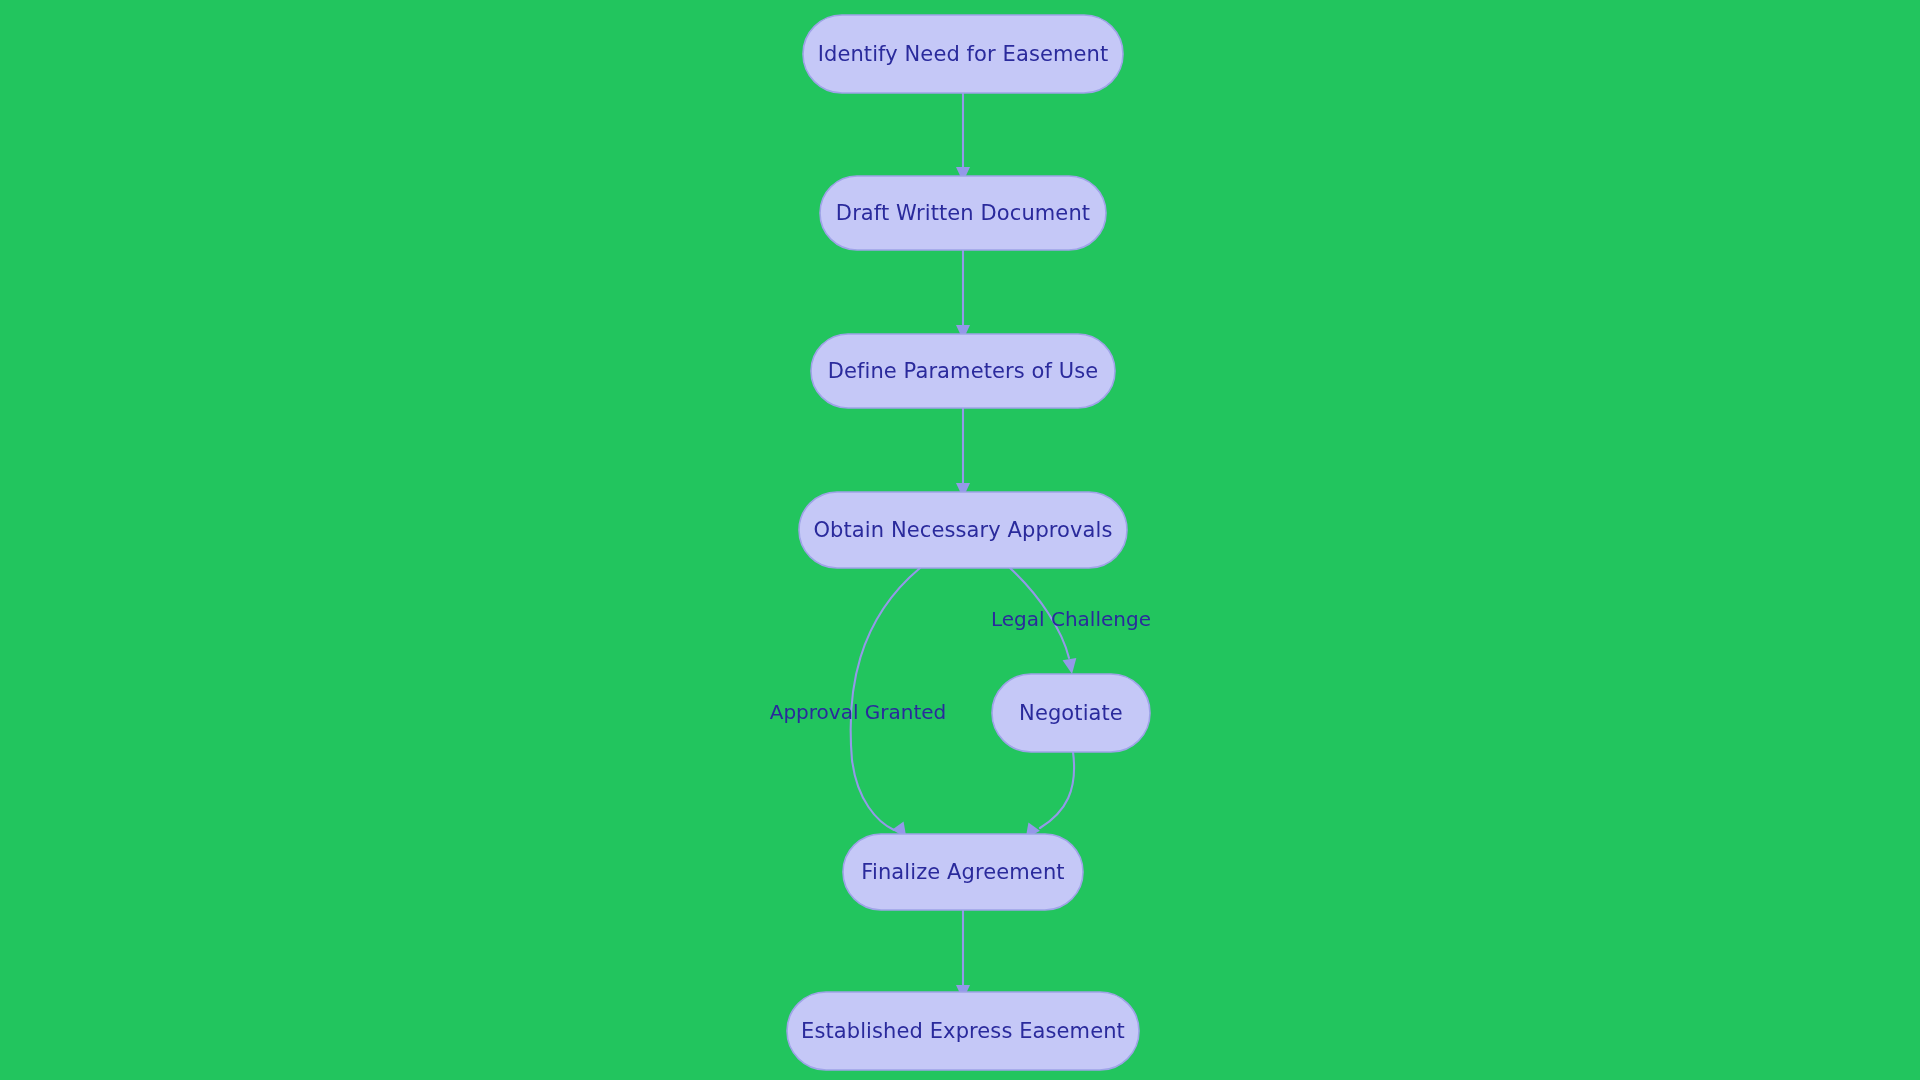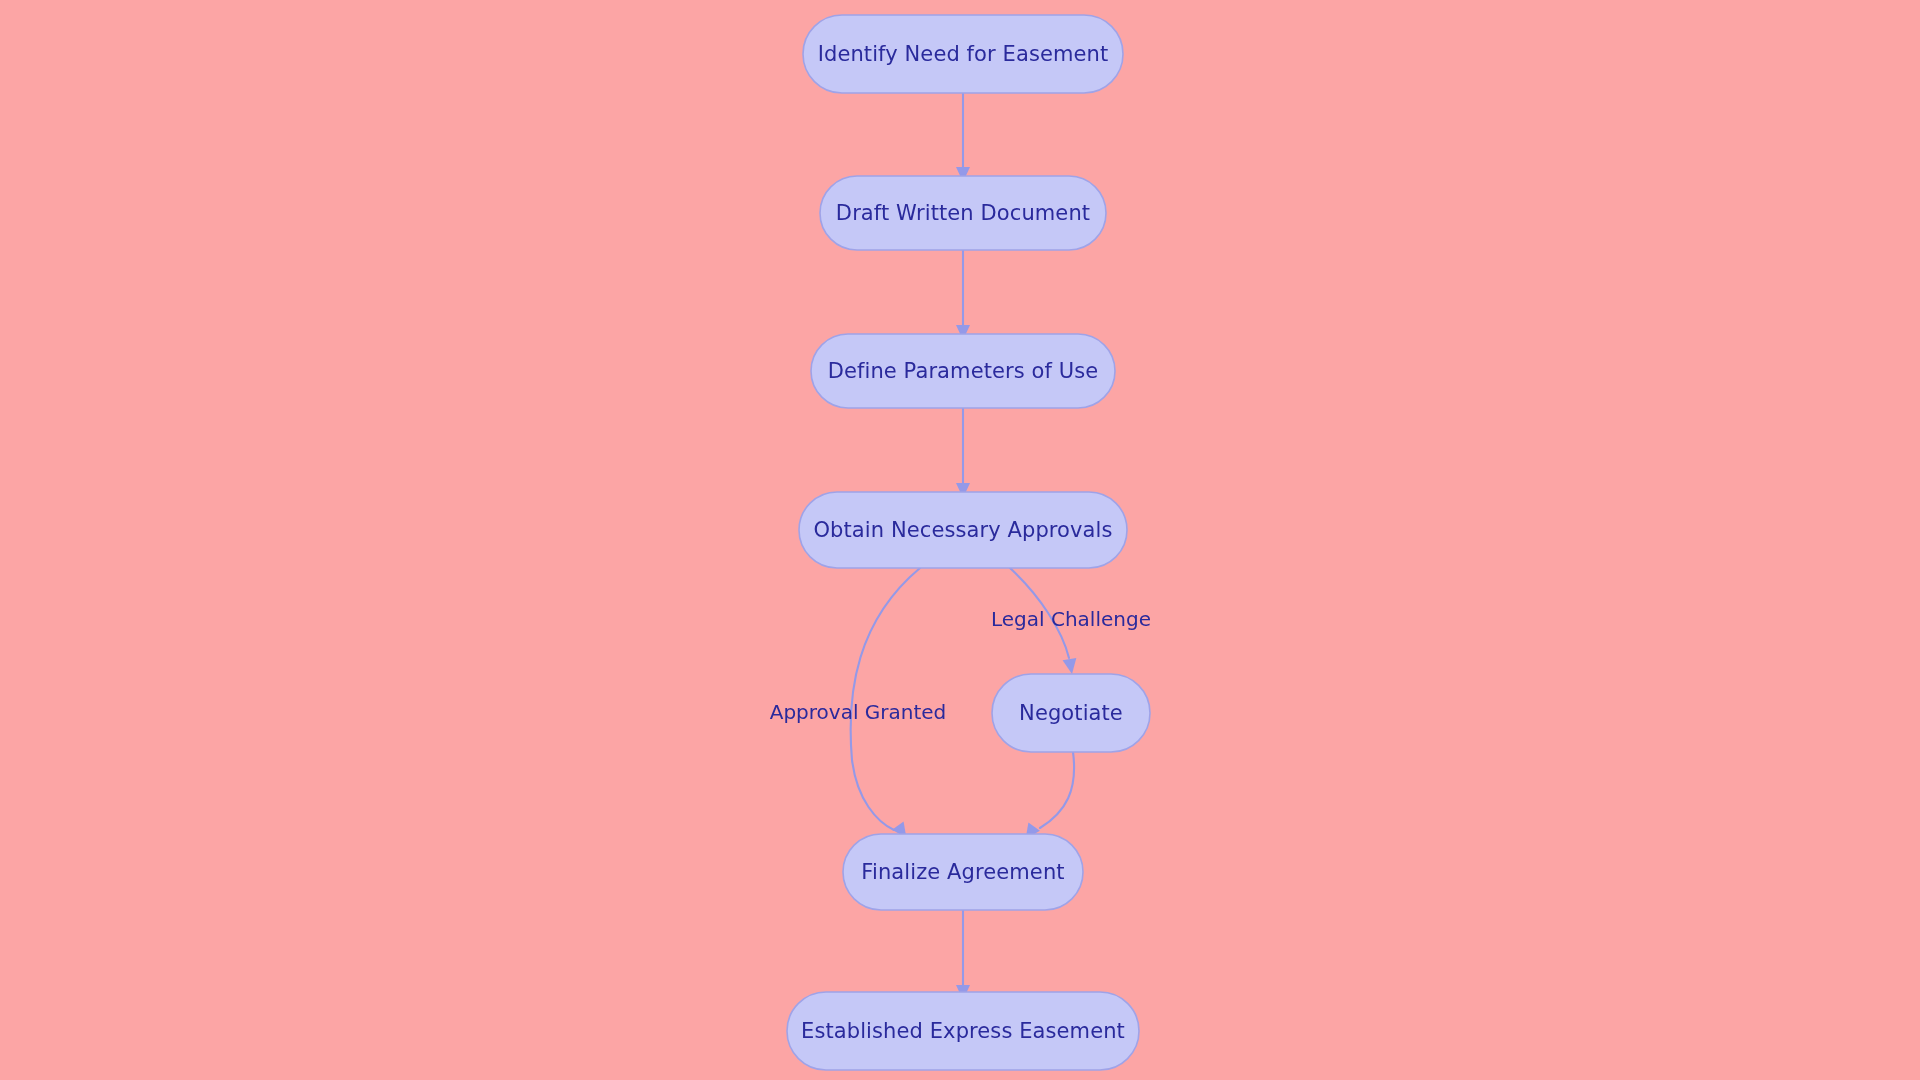--- a/index.html
+++ b/index.html
@@ -11,21 +11,21 @@
   body {
     width: 1920px;
     height: 1080px;
     overflow: hidden;
     font-family: "DejaVu Sans", "Liberation Sans", sans-serif;
   }
   #flowchart-root {
     position: relative;
     width: 1920px;
     height: 1080px;
-    background: #fca5a5;
+    background: #22c55e;
   }
   svg#flow-svg {
     position: absolute;
     top: 0;
     left: 0;
     width: 1920px;
     height: 1080px;
     display: block;
   }
   .node-shape {

